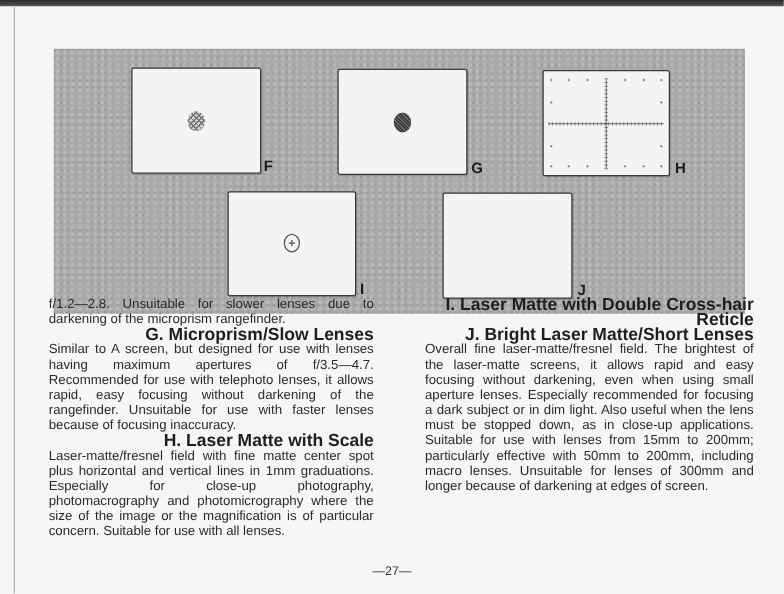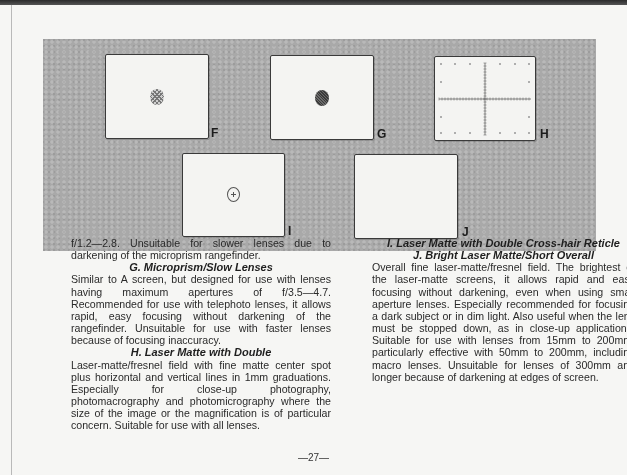--- a/index.html
+++ b/index.html
@@ -53,25 +53,25 @@
   .reticle {
     position:absolute; left:50%; top:50%; width:13px; height:15px; margin:-8px 0 0 -7px;
     border:1px solid #555; border-radius:50%; box-sizing:border-box;
   }
   .reticle::before, .reticle::after { content:""; position:absolute; background:#555; }
   .reticle::before { left:5px; top:4px; width:1px; height:5px; }
   .reticle::after { left:3px; top:6px; width:5px; height:1px; }
 
   .scale-svg { position:absolute; left:0; top:0; width:100%; height:100%; }
 
-  .col { position:absolute; font-size:10.6px; line-height:12.15px; text-align:justify;margin-left:32px; }
+  .col { position:absolute; font-size:10.6px; line-height:12.15px; text-align:justify; }
   .col-left { left:39px; top:237px; width:260px; }
   .col-right { left:340px; top:237px; width:263px; }
   .col p { margin:0; }
-  .col h3 { margin:0; font-size:11px; line-height:12.15px; font-weight:bold; color:#1e1e1e; text-align:center;font-style:italic; }
+  .col h3 { margin:0; font-size:14px; line-height:12.15px; font-weight:bold; color:#1e1e1e; text-align:right; }
   .page-number { position:absolute; left:298px; top:452px; font-size:10px; color:#333; }
 </style>
 </head>
 <body>
 
 <div class="topbar"></div>
 <div class="margin-line"></div>
 
 <div class="figure-panel">
   <div class="screen" id="scr-f">
@@ -186,23 +186,23 @@
   <div class="screen-label" id="lbl-i">I</div>
 
   <div class="screen" id="scr-j"></div>
   <div class="screen-label" id="lbl-j">J</div>
 </div>
 
 <div class="col col-left">
   <p>f/1.2—2.8. Unsuitable for slower lenses due to darkening of the microprism rangefinder.</p>
   <h3>G. Microprism/Slow Lenses</h3>
   <p>Similar to A screen, but designed for use with lenses having maximum apertures of f/3.5—4.7. Recommended for use with telephoto lenses, it allows rapid, easy focusing without darkening of the rangefinder. Unsuitable for use with faster lenses because of focusing inaccuracy.</p>
-  <h3>H. Laser Matte with Double</h3>
+  <h3>H. Laser Matte with Scale</h3>
   <p>Laser-matte/fresnel field with fine matte center spot plus horizontal and vertical lines in 1mm graduations. Especially for close-up photography, photomacrography and photomicrography where the size of the image or the magnification is of particular concern. Suitable for use with all lenses.</p>
 </div>
 
 <div class="col col-right">
   <h3>I. Laser Matte with Double Cross-hair Reticle</h3>
-  <h3>J. Bright Laser Matte/Short Overall</h3>
+  <h3>J. Bright Laser Matte/Short Lenses</h3>
   <p>Overall fine laser-matte/fresnel field. The brightest of the laser-matte screens, it allows rapid and easy focusing without darkening, even when using small aperture lenses. Especially recommended for focusing a dark subject or in dim light. Also useful when the lens must be stopped down, as in close-up applications. Suitable for use with lenses from 15mm to 200mm; particularly effective with 50mm to 200mm, including macro lenses. Unsuitable for lenses of 300mm and longer because of darkening at edges of screen.</p>
 </div>
 
 <div class="page-number">—27—</div>
 
 </body></html>

